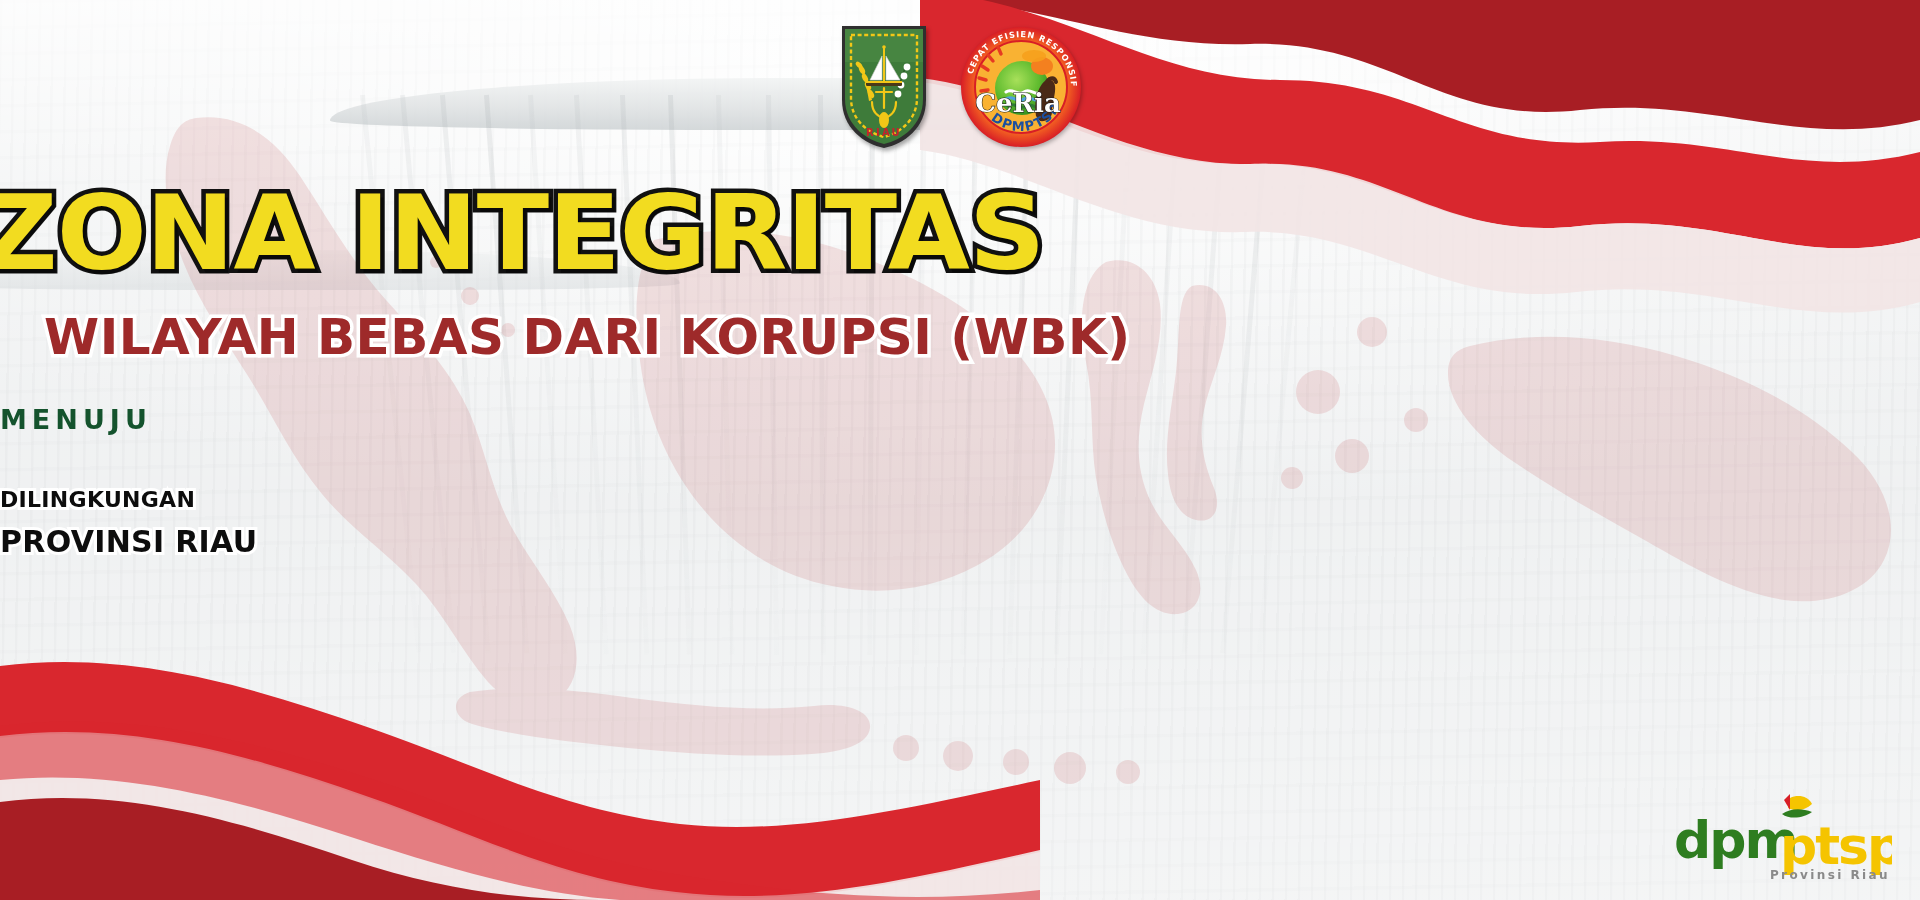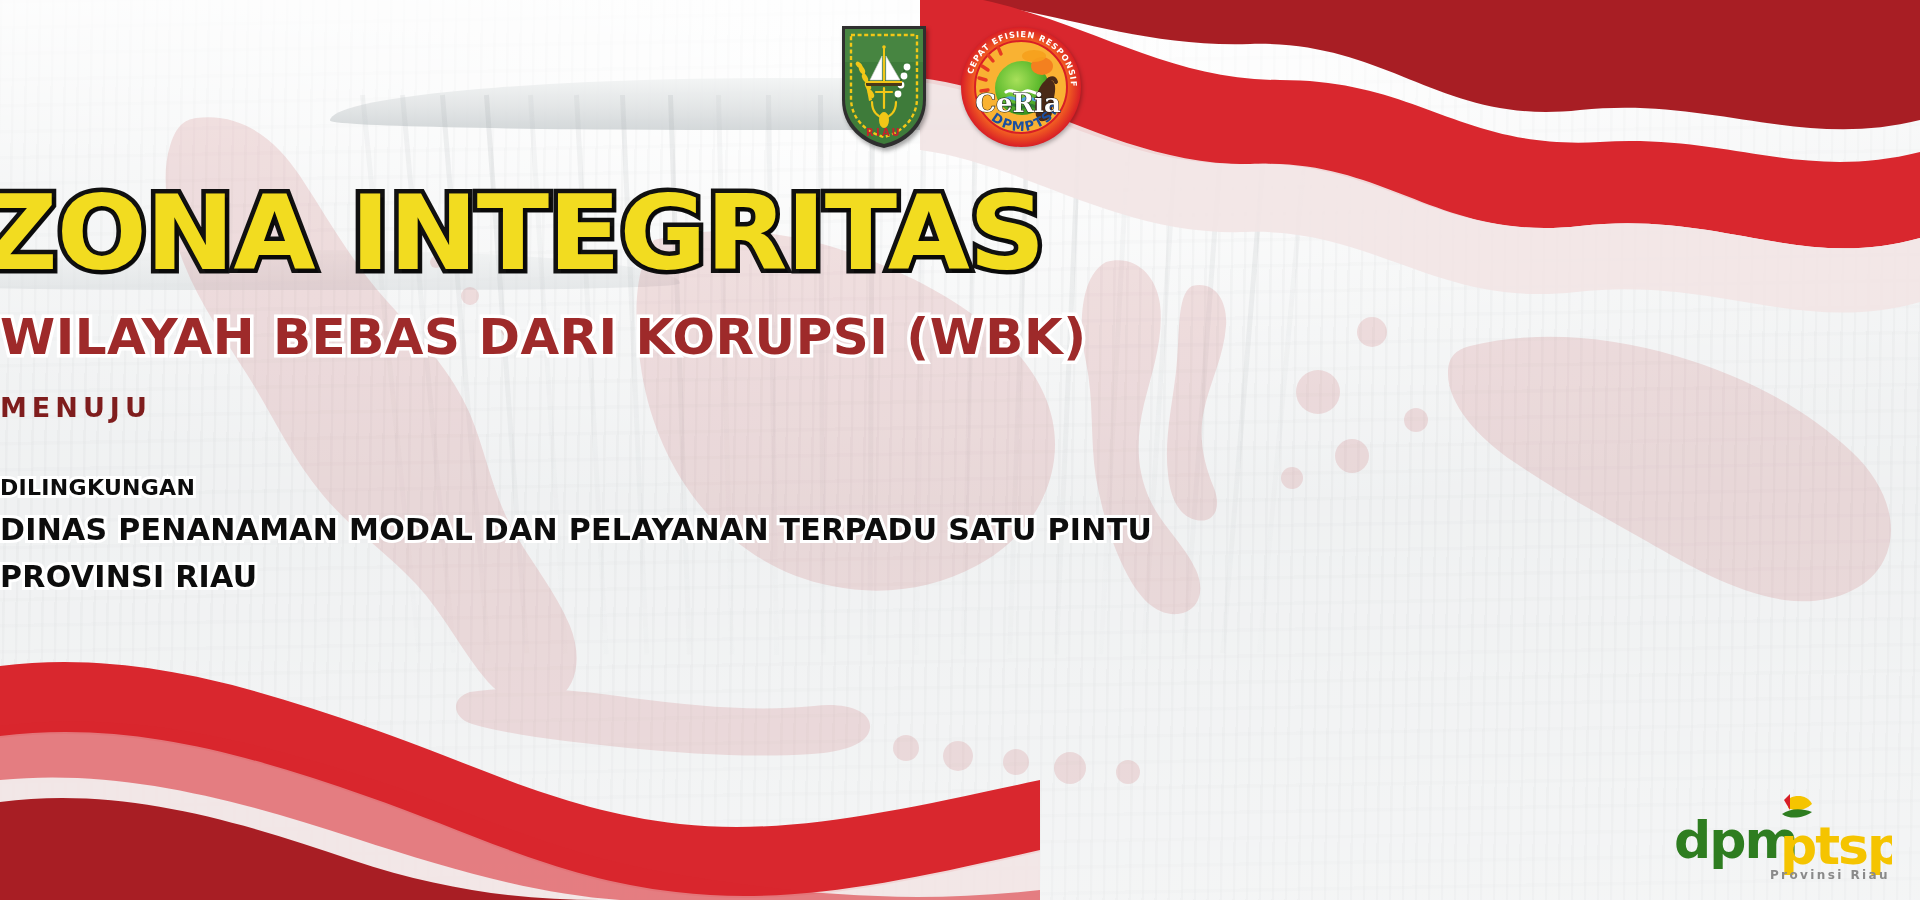--- a/index.html
+++ b/index.html
@@ -84,26 +84,27 @@
     transform:scaleX(1.02);
   }
 
   .wbk {
     margin-top:22px;
     font-size:50px; font-weight:700; letter-spacing:.5px;
     color:#9E2A2A;
     -webkit-text-stroke:7px #ffffff;
     paint-order: stroke fill;
     font-family:"DejaVu Sans", sans-serif;
+    padding-left:44px;
   }
 
   .menuju {
-    margin-top:26px;
+    margin-top:38px;
     font-size:27px; font-weight:700; letter-spacing:5px;
-    color:#7f1d1d;
+    color:#14532d;
     font-family:"DejaVu Sans", sans-serif;
   }
 
   .wbbm {
     margin-top:22px;
     font-size:50px; font-weight:700; letter-spacing:.5px;
     color:#9E2A2A;
     -webkit-text-stroke:7px #ffffff;
     paint-order: stroke fill;
     font-family:"DejaVu Sans", sans-serif;
@@ -323,21 +324,20 @@
 
     <div class="zi-title">ZONA INTEGRITAS</div>
 
     <div class="wbk">WILAYAH BEBAS DARI KORUPSI (WBK)</div>
 
     <div class="menuju">MENUJU</div>
 
 
     <div class="scope">
       <div class="scope-line scope-1">DILINGKUNGAN</div>
-      <div class="scope-line scope-2">DINAS PENANAMAN MODAL DAN PELAYANAN TERPADU SATU PINTU</div>
       <div class="scope-line scope-3">PROVINSI RIAU</div>
     </div>
   </div>
 
   <div class="dpm-logo">
     <svg viewBox="0 0 230 100" aria-hidden="true">
 
       <path d="M128,14 C136,10 146,12 150,20 C144,26 134,28 126,24 Z" fill="#F5C400"></path>
       <path d="M122,16 L128,10 L128,26 Z" fill="#D81E26"></path>
       <path d="M120,30 C128,24 140,24 150,28 C142,34 128,36 120,30 Z" fill="#2E7D20"></path>

